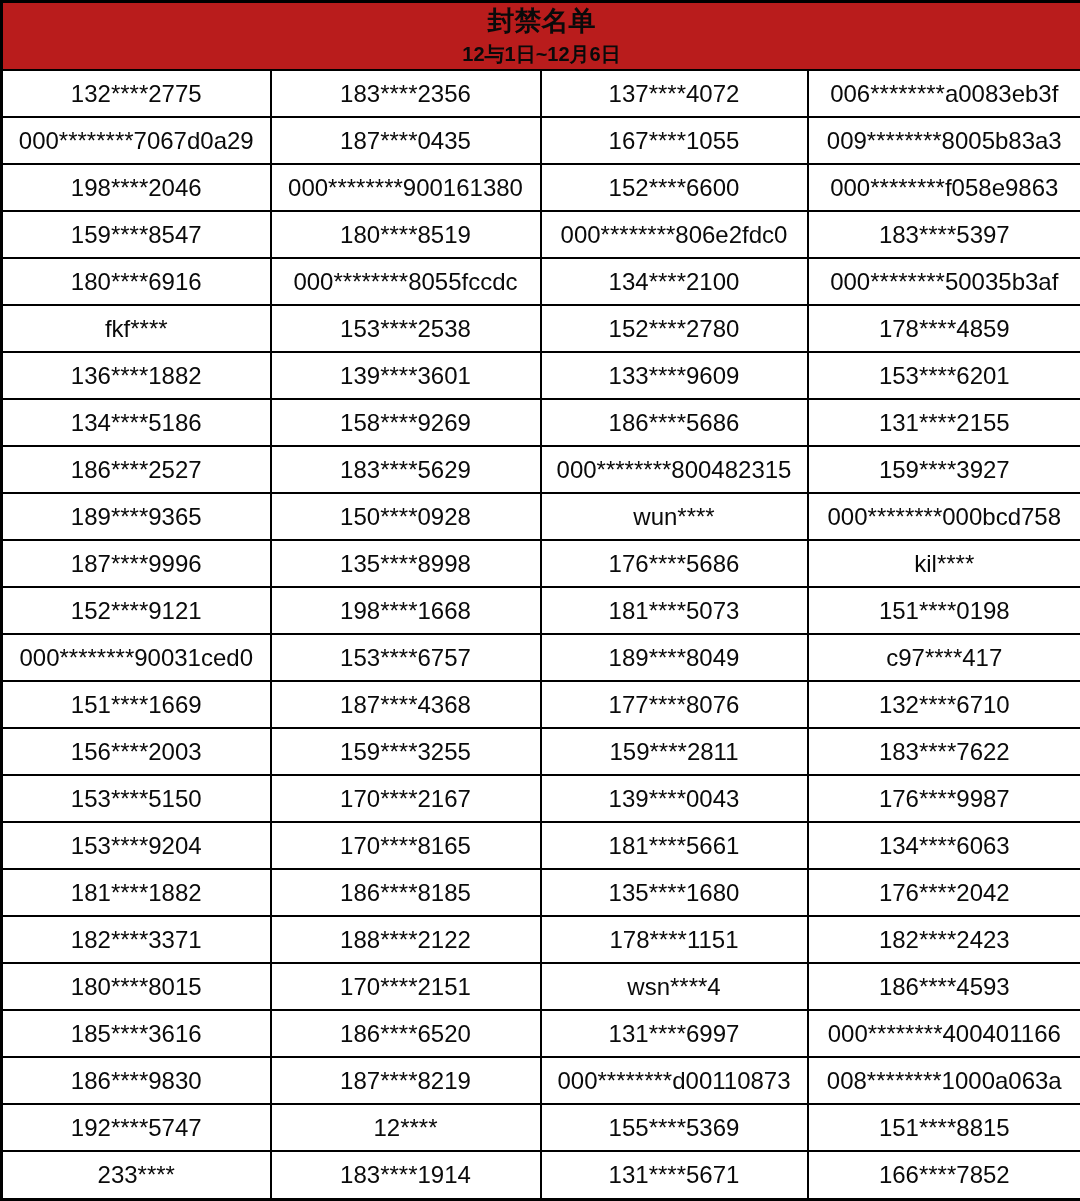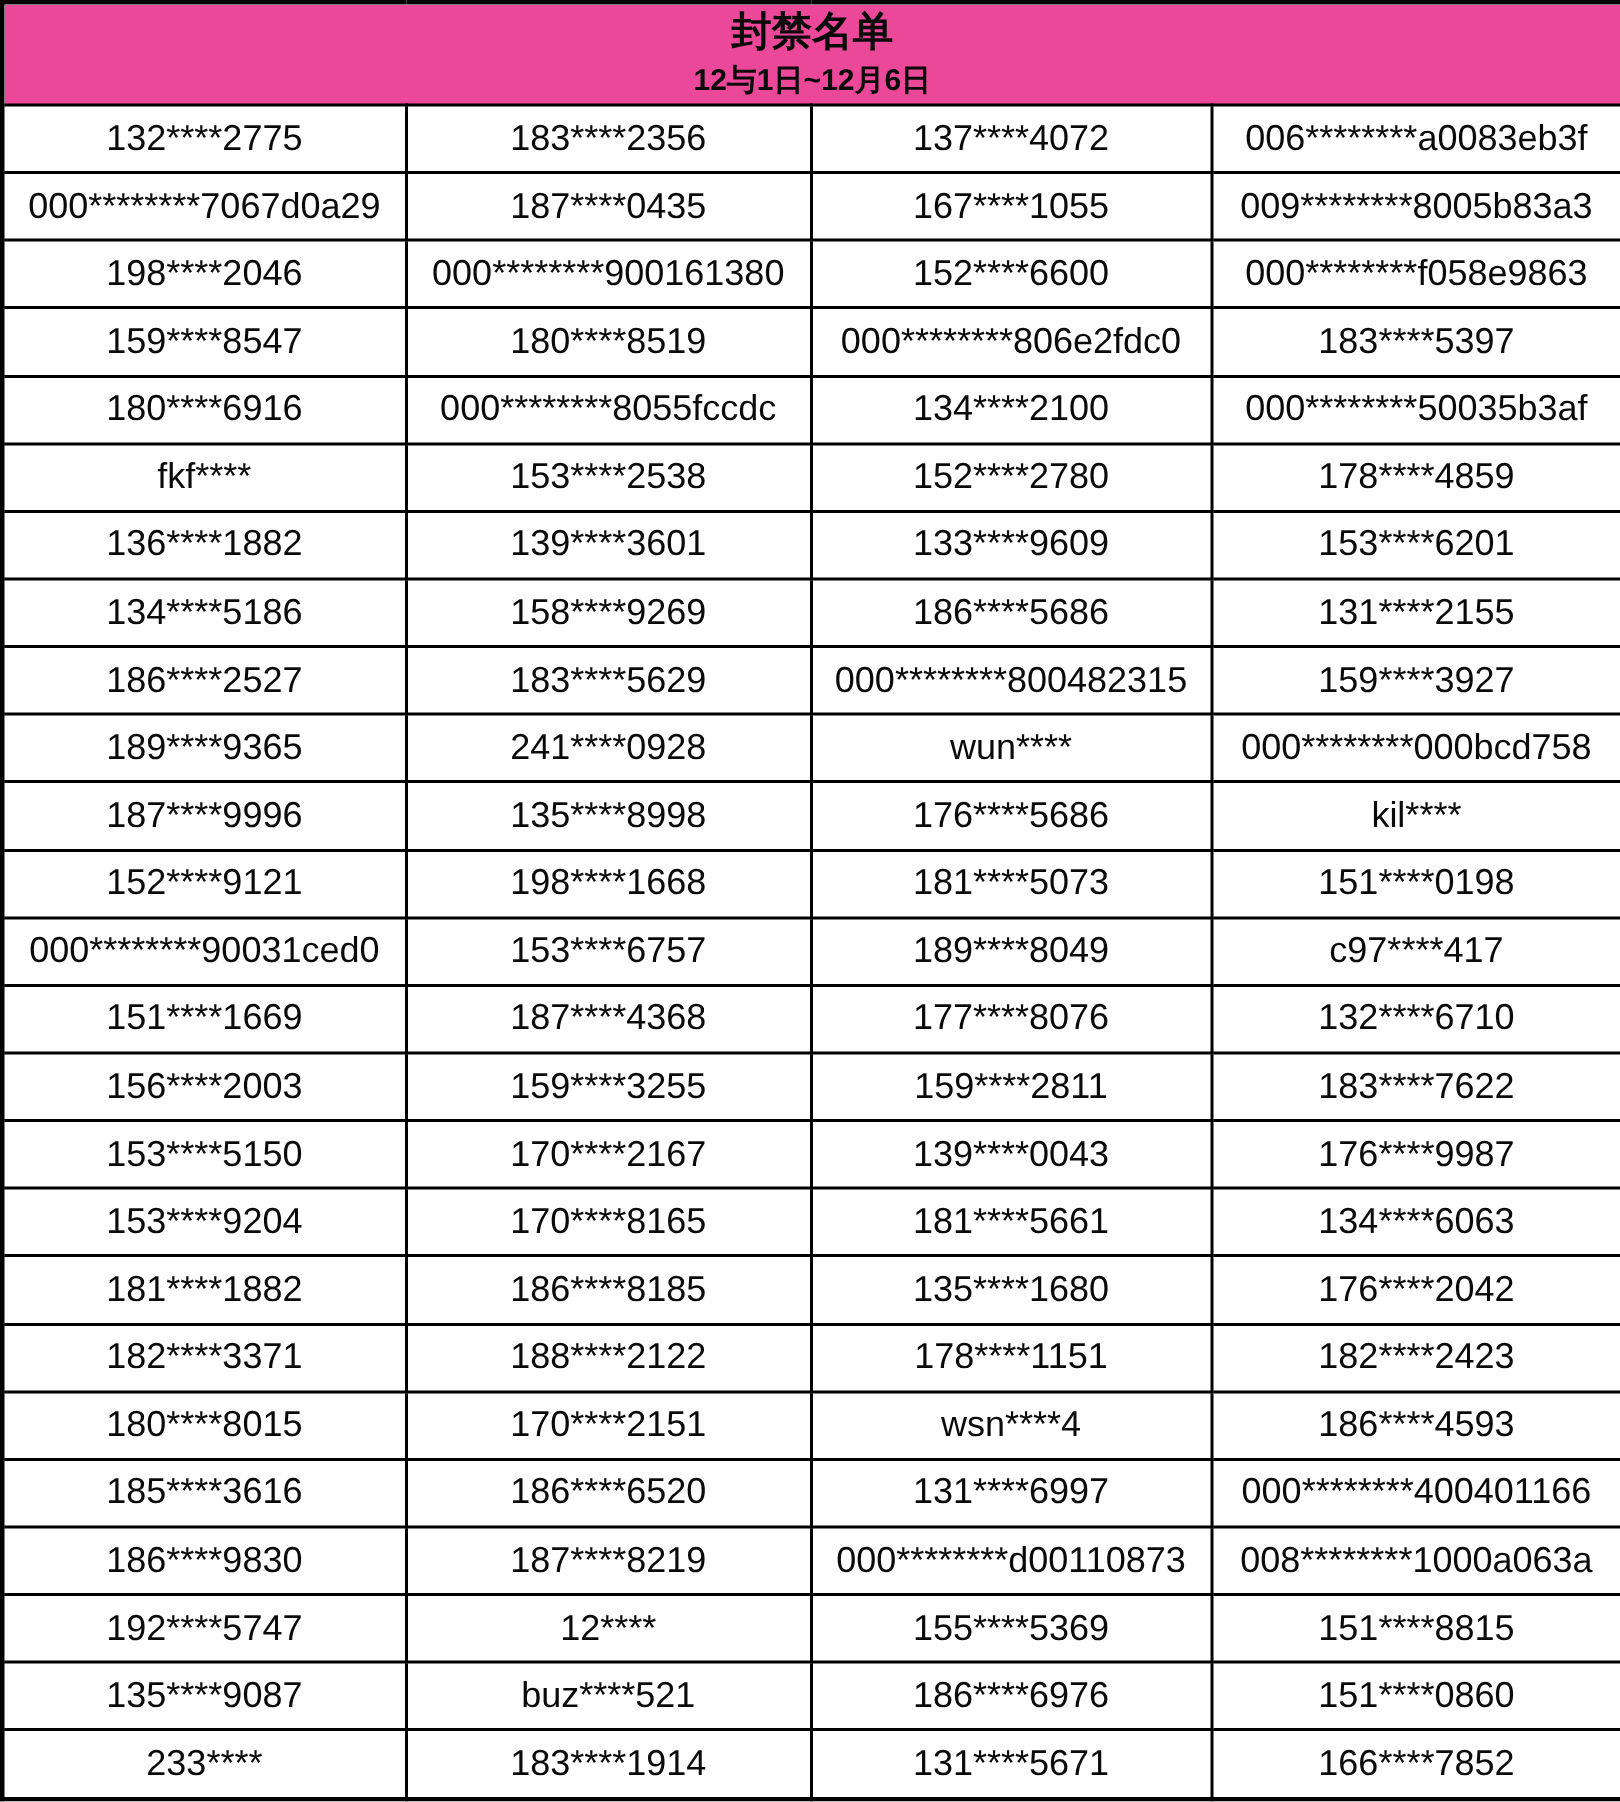--- a/index.html
+++ b/index.html
@@ -21,21 +21,21 @@
     border: 2px solid #000000;
     text-align: center;
     vertical-align: middle;
     padding: 0;
     white-space: nowrap;
     overflow: hidden;
     color: #0a0a0a;
   }
   .ban-table thead th {
     height: 66px;
-    background: #ec4899;
+    background: #b91c1c;
     font-weight: bold;
   }
   .header-title {
     font-size: 27px;
     line-height: 36px;
     font-weight: bold;
     color: #0a0a0a;
   }
   .header-subtitle {
     font-size: 20px;
@@ -116,21 +116,21 @@
         <td>131****2155</td>
       </tr>
       <tr>
         <td>186****2527</td>
         <td>183****5629</td>
         <td>000********800482315</td>
         <td>159****3927</td>
       </tr>
       <tr>
         <td>189****9365</td>
-        <td>241****0928</td>
+        <td>150****0928</td>
         <td>wun****</td>
         <td>000********000bcd758</td>
       </tr>
       <tr>
         <td>187****9996</td>
         <td>135****8998</td>
         <td>176****5686</td>
         <td>kil****</td>
       </tr>
       <tr>
@@ -199,25 +199,19 @@
         <td>000********d00110873</td>
         <td>008********1000a063a</td>
       </tr>
       <tr>
         <td>192****5747</td>
         <td>12****</td>
         <td>155****5369</td>
         <td>151****8815</td>
       </tr>
       <tr>
-        <td>135****9087</td>
-        <td>buz****521</td>
-        <td>186****6976</td>
-        <td>151****0860</td>
-      </tr>
-      <tr>
         <td>233****</td>
         <td>183****1914</td>
         <td>131****5671</td>
         <td>166****7852</td>
       </tr>
     </tbody>
 </table>
 
 </body></html>

